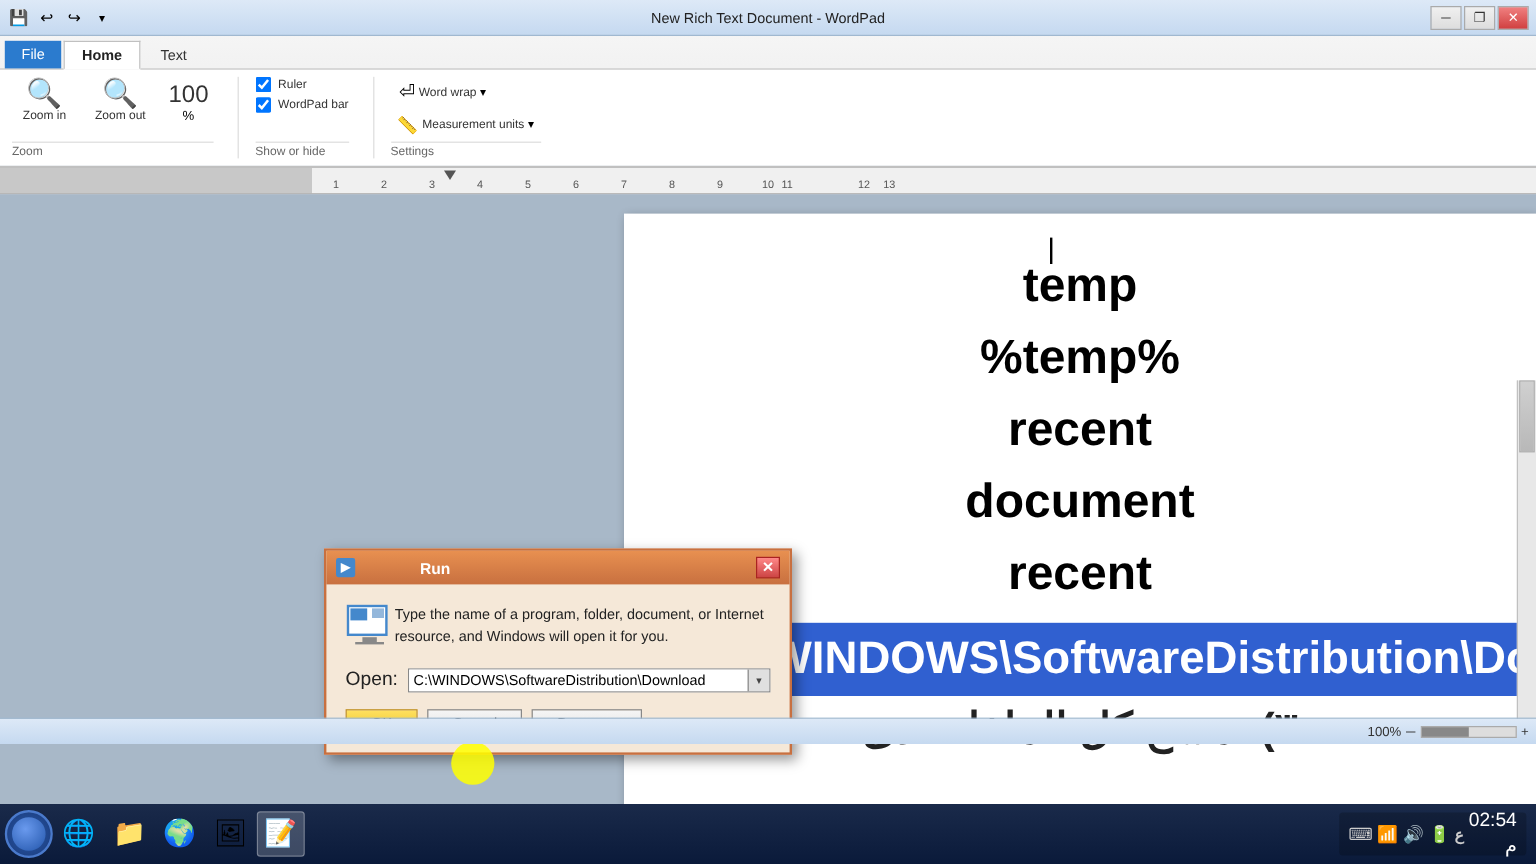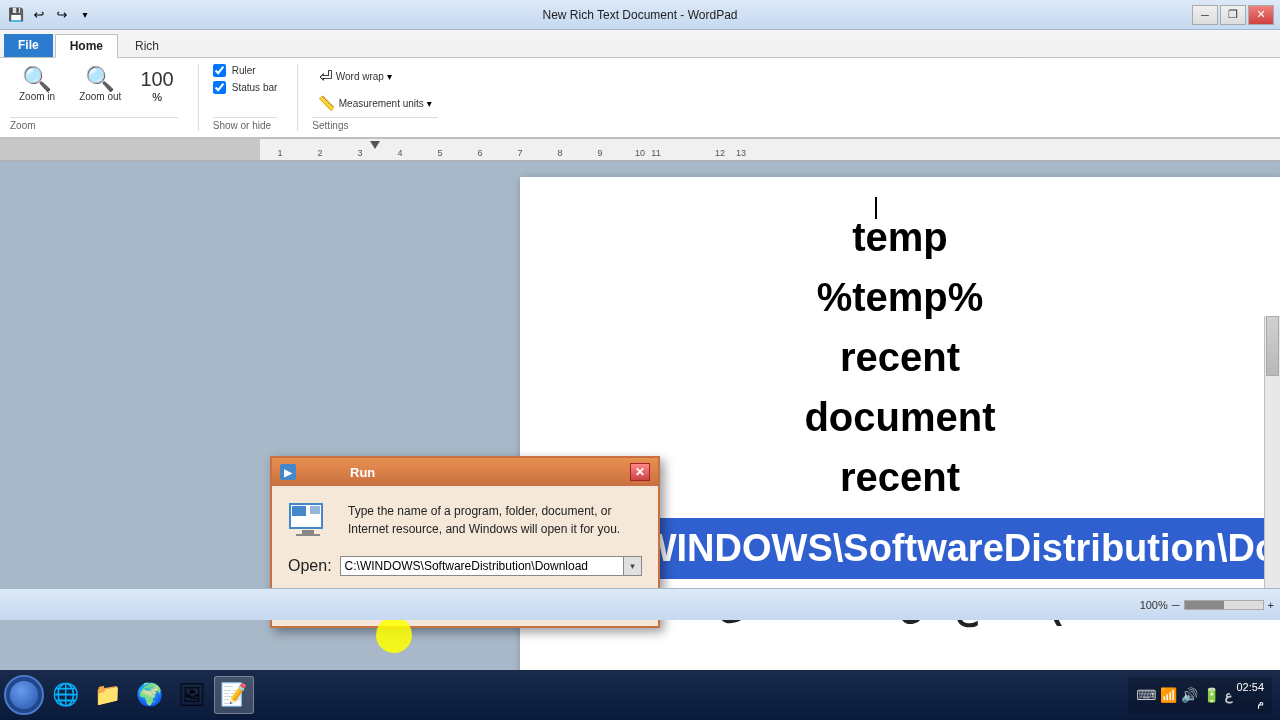--- a/index.html
+++ b/index.html
@@ -95,21 +95,21 @@
       background: #fff;
       border-color: #c0c0c0;
       border-bottom: 1px solid #fff;
       margin-bottom: -1px;
       color: #222;
       font-weight: bold;
     }
     .ribbon-tab.file-tab {
       background: #2b7bce;
       color: white;
-      font-weight: bold;
+      font-weight: normal;
       border: none;
     }
     .ribbon-content {
       background: #fff;
       padding: 6px 10px;
       display: flex;
       gap: 20px;
       border-top: 1px solid #c0c0c0;
       min-height: 70px;
     }
@@ -308,21 +308,21 @@
       font-size: 12px;
       color: white;
       font-weight: bold;
     }
     .run-body {
       padding: 16px 16px 12px;
     }
     .run-info-row {
       display: flex;
       align-items: flex-start;
-      gap: 20px;
+      gap: 1px;
       margin-bottom: 14px;
     }
     .run-big-icon {
       width: 40px;
       height: 40px;
       flex-shrink: 0;
       position: relative;
     }
     .run-desc {
       font-size: 12px;
@@ -411,21 +411,21 @@
       left: 1px;
       right: 1px;
       height: 60px;
       background: linear-gradient(to bottom, #d0d0d0, #b8b8b8);
       border: 1px solid #aaa;
     }
 
     
     .status-bar {
       background: linear-gradient(to bottom, #dde9f7, #c5d9f0);
-      height: 32px;
+      height: 22px;
       border-top: 1px solid #a0b8d0;
       display: flex;
       align-items: center;
       justify-content: flex-end;
       padding: 0 6px;
       gap: 8px;
       font-size: 11px;
       color: #333;
       position: absolute;
       bottom: 50px;
@@ -500,21 +500,21 @@
       padding: 2px 8px;
       border-radius: 3px;
       height: 36px;
     }
     .sys-icon {
       font-size: 14px;
       color: #ccc;
     }
     .clock {
       color: white;
-      font-size: 11px;
+      font-size: 16px;
       text-align: right;
       line-height: 1.4;
     }
     .lang-indicator {
       color: #ccc;
       font-size: 13px;
       font-weight: bold;
     }
 
     .main-window {
@@ -552,21 +552,21 @@
       <button class="title-btn">─</button>
       <button class="title-btn">❐</button>
       <button class="title-btn close-btn">✕</button>
     </div>
   </div>
 
   <div class="ribbon">
     <div class="ribbon-tabs">
       <div class="ribbon-tab file-tab">File</div>
       <div class="ribbon-tab active">Home</div>
-      <div class="ribbon-tab">Rich</div>
+      <div class="ribbon-tab">Text</div>
     </div>
     <div class="ribbon-content">
 
       <div class="ribbon-group">
         <div class="ribbon-row">
           <button class="zoom-btn">
             <span class="zoom-icon">🔍</span>
             <span class="zoom-label">Zoom in</span>
           </button>
           <button class="zoom-btn">
@@ -581,21 +581,21 @@
         <div class="ribbon-group-label">Zoom</div>
       </div>
 
       <div class="ribbon-group" style="border-left:1px solid #ddd; padding-left:14px;">
         <div class="ribbon-row">
           <input type="checkbox" class="cb" checked="" style="">
           <span class="zoom-label">Ruler</span>
         </div>
         <div class="ribbon-row">
           <input type="checkbox" class="cb" checked="" style="">
-          <span class="zoom-label">Status bar</span>
+          <span class="zoom-label">WordPad bar</span>
         </div>
         <div class="ribbon-group-label">Show or hide</div>
       </div>
 
       <div class="ribbon-group" style="border-left:1px solid #ddd; padding-left:14px;">
         <div class="word-wrap-btn">
           <span style="font-size:16px;">⏎</span>
           <span class="zoom-label">Word wrap</span>
           <span style="font-size:10px;">▾</span>
         </div>

